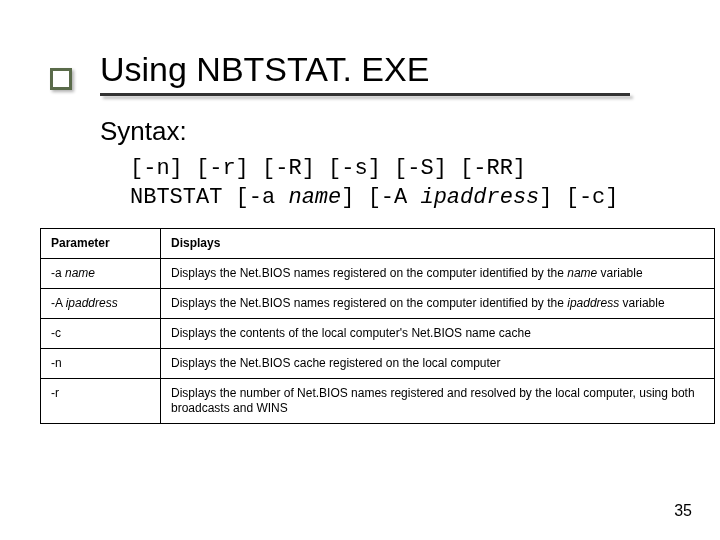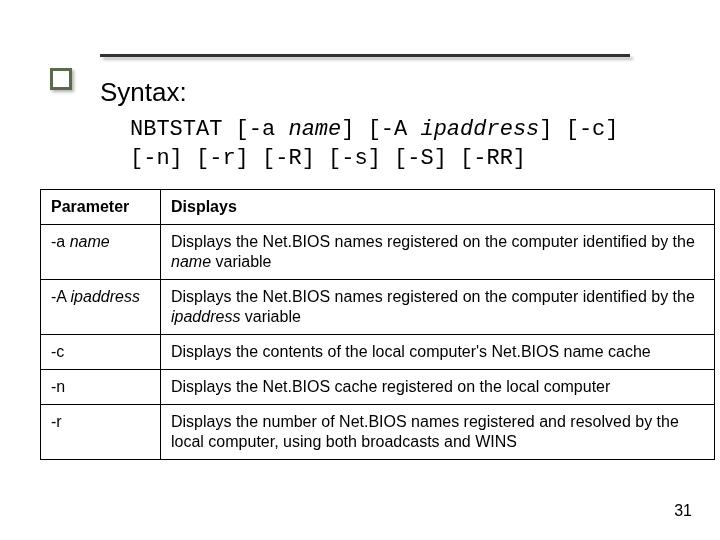--- a/index.html
+++ b/index.html
@@ -56,21 +56,21 @@
     font-family: "Courier New", monospace;
     font-size: 22px;
     line-height: 1.3;
     margin-bottom: 16px;
   }
   .syntax-block .ital { font-style: italic; }
   table.params {
     border-collapse: collapse;
     width: 675px;
     margin-left: 10px;
-    font-size: 16px;
+    font-size: 12px;
   }
   table.params th, table.params td {
     border: 1.5px solid #000;
     padding: 7px 10px;
     text-align: left;
     vertical-align: top;
     line-height: 1.25;
   }
   table.params th {
     font-weight: bold;
@@ -87,30 +87,31 @@
   }
 </style>
 </head>
 <body>
 
 <div class="slide">
 
   <div class="accent-box"></div>
 
   <div class="title-wrap">
+    <div class="title">Using NBTSTAT. EXE</div>
     <div class="title-underline"></div>
   </div>
 
   <div class="syntax-label">Syntax:</div>
 
   <div class="syntax-block">
+    <div>[-n] [-r] [-R] [-s] [-S] [-RR]</div>
     <div>
       <span>NBTSTAT [-a </span><span class="ital">name</span><span>] [-A </span><span class="ital">ipaddress</span><span>]  [-c]</span>
     </div>
-    <div>[-n] [-r] [-R] [-s] [-S] [-RR]</div>
   </div>
 
   <table class="params">
     <thead>
       <tr>
         <th>Parameter</th>
         <th>Displays</th>
       </tr>
     </thead>
     <tbody>
@@ -130,14 +131,14 @@
         <td class="pcol"><span>-n</span></td>
         <td><span>Displays the Net.BIOS cache registered on the local computer</span></td>
       </tr>
       <tr>
         <td class="pcol"><span>-r</span></td>
         <td><span>Displays the number of Net.BIOS names registered and resolved by the local computer, using both broadcasts and WINS</span></td>
       </tr>
     </tbody>
   </table>
 
-  <div class="pagenum">31</div>
+  <div class="pagenum">35</div>
 </div>
 
 </body></html>

